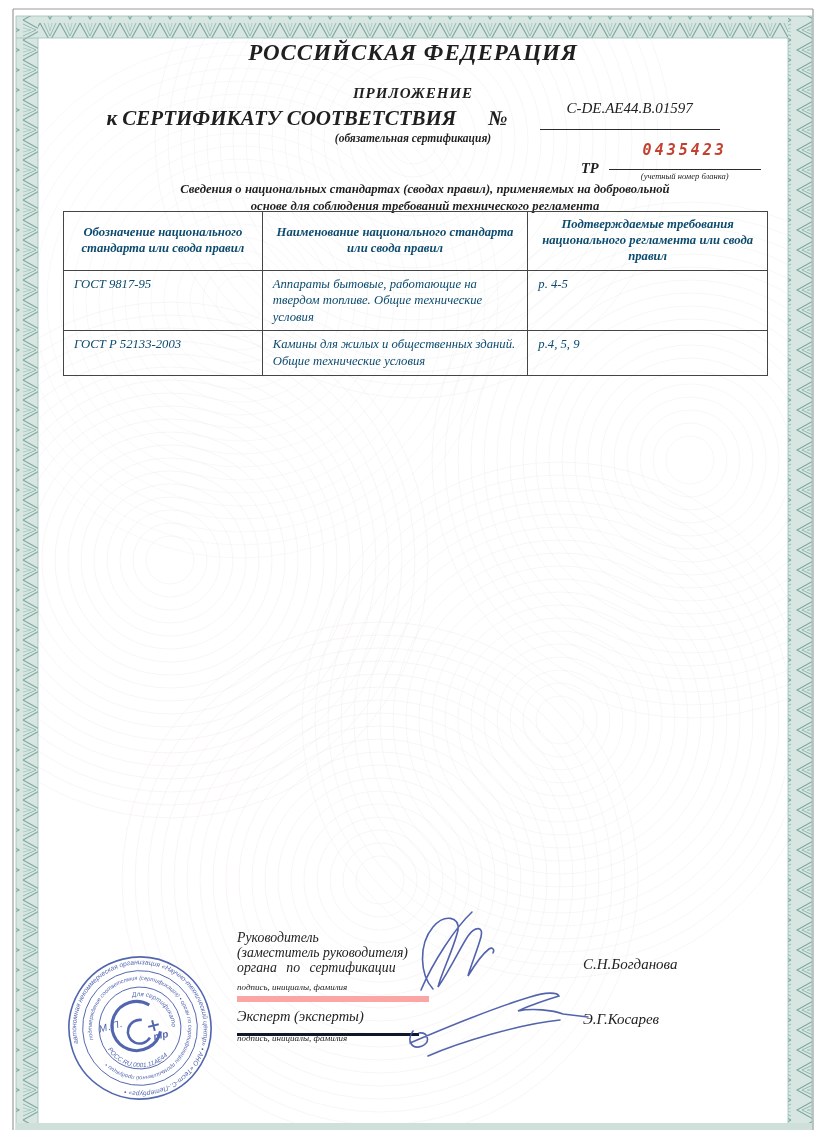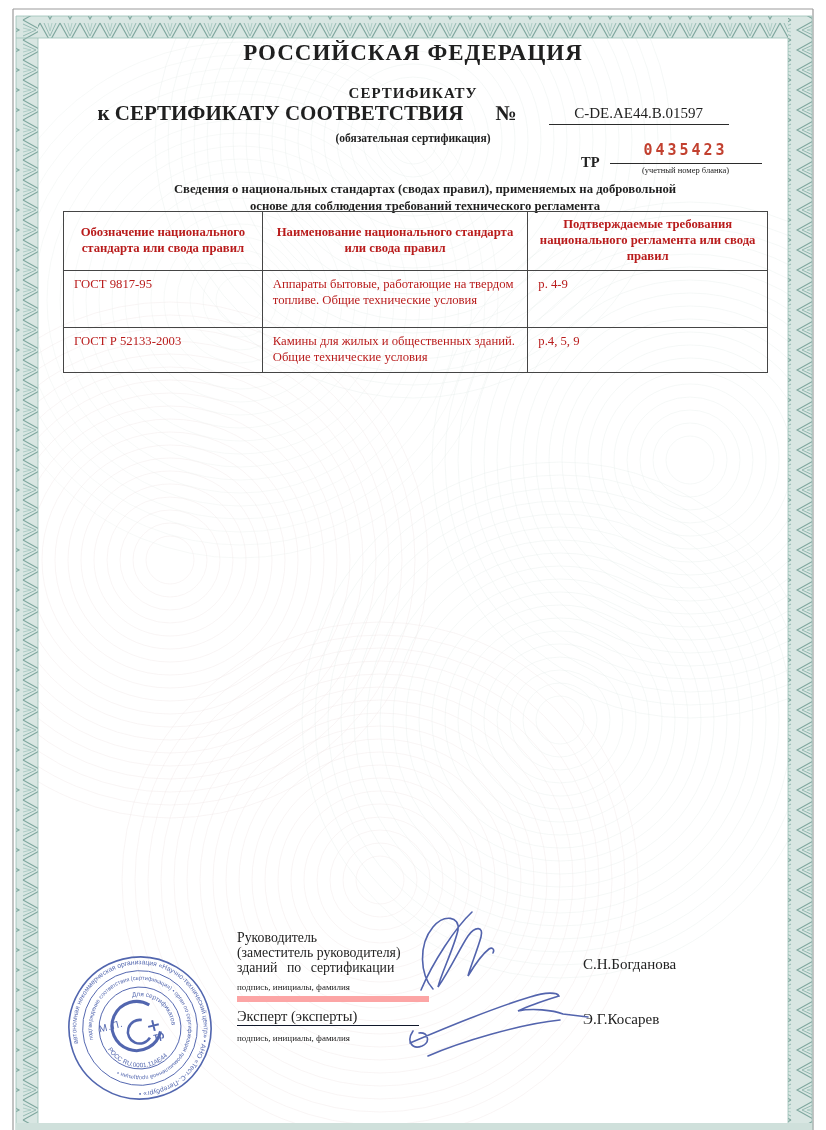--- a/index.html
+++ b/index.html
@@ -1,81 +1,81 @@
 <!DOCTYPE html>
 <html><head>
 <meta charset="utf-8">
 <style>
   html,body{margin:0;padding:0;background:#fff;}
   .page{
     position:relative;width:826px;height:1130px;overflow:hidden;
-    background:#ffffff;font-family:"Liberation Serif","DejaVu Serif",serif;color:#222;
+    background:#ffffff;font-family:"Liberation Serif","DejaVu Serif",serif;color:#222;font-style:italic;
   }
   .layer{position:absolute;left:0;top:0;pointer-events:none;}
   
   .title-country{
     position:absolute;top:40px;left:0;width:100%;text-align:center;
     font-size:23px;font-weight:bold;letter-spacing:1px;color:#1f1f1f;
   }
   .title-app{
     position:absolute;top:85px;left:0;width:100%;text-align:center;
     font-size:15px;font-weight:bold;letter-spacing:1px;color:#1f1f1f;
   }
   .cert-row{
     position:absolute;top:101px;left:0;width:100%;
     display:flex;justify-content:center;align-items:flex-end;gap:32px;
   }
   .cert-label,.cert-no-sign{font-size:21px;font-weight:bold;color:#1f1f1f;white-space:nowrap;}
   .cert-number{
     font-size:15px;min-width:172px;text-align:center;
-    border-bottom:1.5px solid #2b2b2b;padding:0 4px 2px;transform:translateY(-1px);
+    border-bottom:1.5px solid #2b2b2b;padding:0 4px 12px;transform:translateY(-1px);
   }
   .cert-kind{
     position:absolute;top:132px;left:0;width:100%;text-align:center;
     font-size:11.5px;font-weight:bold;color:#1f1f1f;
   }
   .tp-block{position:absolute;left:581px;top:141px;display:flex;align-items:flex-end;gap:10px;}
   .tp-label{font-size:14.5px;font-weight:bold;padding-bottom:4px;}
   .tp-field{width:152px;text-align:center;}
   .tp-number{
-    display:block;border-bottom:1.5px solid #2b2b2b;padding-bottom:4px;
+    display:block;border-bottom:1.5px solid #2b2b2b;padding-bottom:10px;
     font-family:"DejaVu Sans Mono",monospace;font-size:15px;font-weight:bold;
     letter-spacing:3px;color:#c2402f;
   }
   .tp-caption{display:block;font-size:8.5px;margin-top:1px;color:#222;}
   
   .intro{
     position:absolute;top:181px;left:12px;width:100%;text-align:center;
     font-size:12.7px;font-weight:bold;line-height:1.3;color:#1f1f1f;
   }
   
   table.standards{
     position:absolute;left:63px;top:211px;width:705px;
-    border-collapse:collapse;font-size:12.7px;color:#b91c1c;
+    border-collapse:collapse;font-size:12.7px;color:#0c4a6e;
   }
   table.standards th,table.standards td{border:1px solid #454545;}
   table.standards th{
     font-weight:bold;text-align:center;vertical-align:middle;
     padding:5px 8px;height:44px;line-height:1.25;
   }
   table.standards td{vertical-align:top;text-align:left;padding:5px 10px;line-height:1.3;}
   tr.row-1 td{height:46px;}
   tr.row-2 td{height:34px;}
   
   .sig-role-head{
     position:absolute;left:237px;top:931px;width:192px;
     font-size:13.8px;line-height:1.08;color:#222;
     border-bottom:6px solid #fca5a5;padding-bottom:20px;
   }
   .sig-role-head .justified{word-spacing:6px;}
   .sig-caption-head{position:absolute;left:237px;top:982px;font-size:9px;color:#222;}
   .sig-name-head{position:absolute;left:583px;top:956px;font-size:15px;color:#222;}
   .sig-role-expert{
     position:absolute;left:237px;top:1008px;width:182px;
-    font-size:14.5px;color:#222;border-bottom:1px solid #0f172a;padding-bottom:0;
+    font-size:14.5px;color:#222;border-bottom:3px solid #0f172a;padding-bottom:8px;
   }
   .sig-caption-expert{position:absolute;left:237px;top:1033px;font-size:9px;color:#222;}
   .sig-name-expert{position:absolute;left:583px;top:1011px;font-size:15px;color:#222;}
   
   svg.stamp{position:absolute;left:49px;top:937px;width:182px;height:182px;opacity:.88;}
   .stamp text{font-family:"Liberation Sans","DejaVu Sans",sans-serif;fill:#3b52a4;}
 </style>
 </head>
 <body>
 
@@ -226,21 +226,21 @@
     <path d="M13,9 H813 M13,9 V1130 M813,9 V1130" stroke="#9c9c9c" stroke-width="1.2" fill="none"></path>
 
     <rect x="16" y="16" width="796" height="22" fill="url(#chevTop)"></rect>
     <rect x="16" y="16" width="22" height="1114" fill="url(#chevLeft)"></rect>
     <rect x="788" y="16" width="24" height="1114" fill="url(#chevRight)"></rect>
     <path d="M16,16 H812 M16,38 H788 M16,16 V1130 M38,38 V1130 M788,38 V1130 M812,16 V1130" stroke="#9cc0b8" stroke-width="0.8" fill="none"></path>
     <rect x="16" y="1123" width="796" height="7" fill="#cfe0db"></rect>
   </svg>
 
   <div class="title-country">РОССИЙСКАЯ ФЕДЕРАЦИЯ</div>
-  <div class="title-app">СЕРТИФИКАТУ</div>
+  <div class="title-app">ПРИЛОЖЕНИЕ</div>
 
   <div class="cert-row">
     <span class="cert-label">к СЕРТИФИКАТУ СООТВЕТСТВИЯ</span>
     <span class="cert-no-sign">№</span>
     <span class="cert-number">C-DE.AE44.B.01597</span>
   </div>
 
   <div class="cert-kind">(обязательная сертификация)</div>
 
   <div class="tp-block">
@@ -266,34 +266,34 @@
       <tr>
         <th>Обозначение национального стандарта или свода правил</th>
         <th>Наименование национального стандарта или свода правил</th>
         <th>Подтверждаемые требования национального регламента или свода правил</th>
       </tr>
     </thead>
     <tbody>
       <tr class="row-1">
         <td>ГОСТ 9817-95</td>
         <td>Аппараты бытовые, работающие на твердом топливе. Общие технические условия</td>
-        <td>р. 4-9</td>
+        <td>р. 4-5</td>
       </tr>
       <tr class="row-2">
         <td>ГОСТ Р 52133-2003</td>
         <td>Камины для жилых и общественных зданий. Общие технические условия</td>
         <td>р.4, 5, 9</td>
       </tr>
     </tbody>
   </table>
 
   <div class="sig-role-head">
     <div>Руководитель</div>
     <div>(заместитель руководителя)</div>
-    <div class="justified">зданий по сертификации</div>
+    <div class="justified">органа по сертификации</div>
   </div>
   <div class="sig-caption-head">подпись, инициалы, фамилия</div>
   <div class="sig-name-head">С.Н.Богданова</div>
 
   <div class="sig-role-expert">Эксперт (эксперты)</div>
   <div class="sig-caption-expert">подпись, инициалы, фамилия</div>
   <div class="sig-name-expert">Э.Г.Косарев</div>
 
   <svg class="layer" width="826" height="1130" aria-hidden="true">
     <g stroke="#4053a4" stroke-width="1.6" fill="none" stroke-linecap="round" opacity="0.9">

